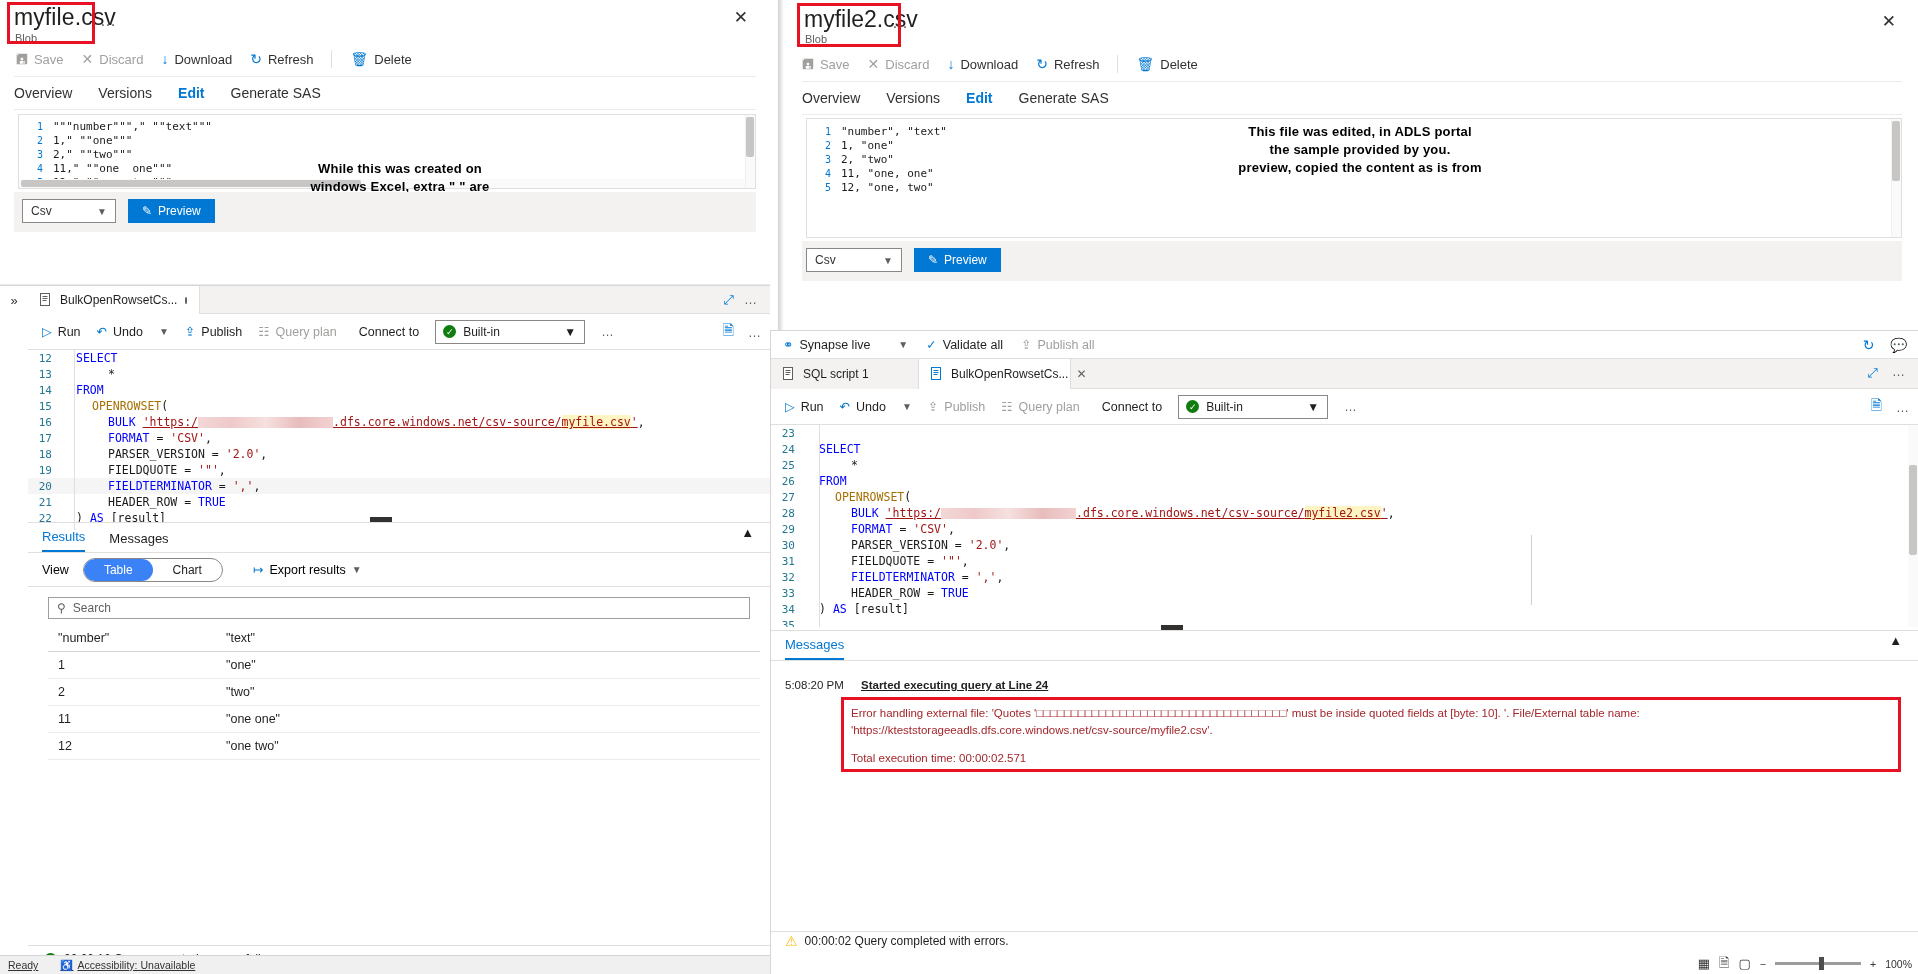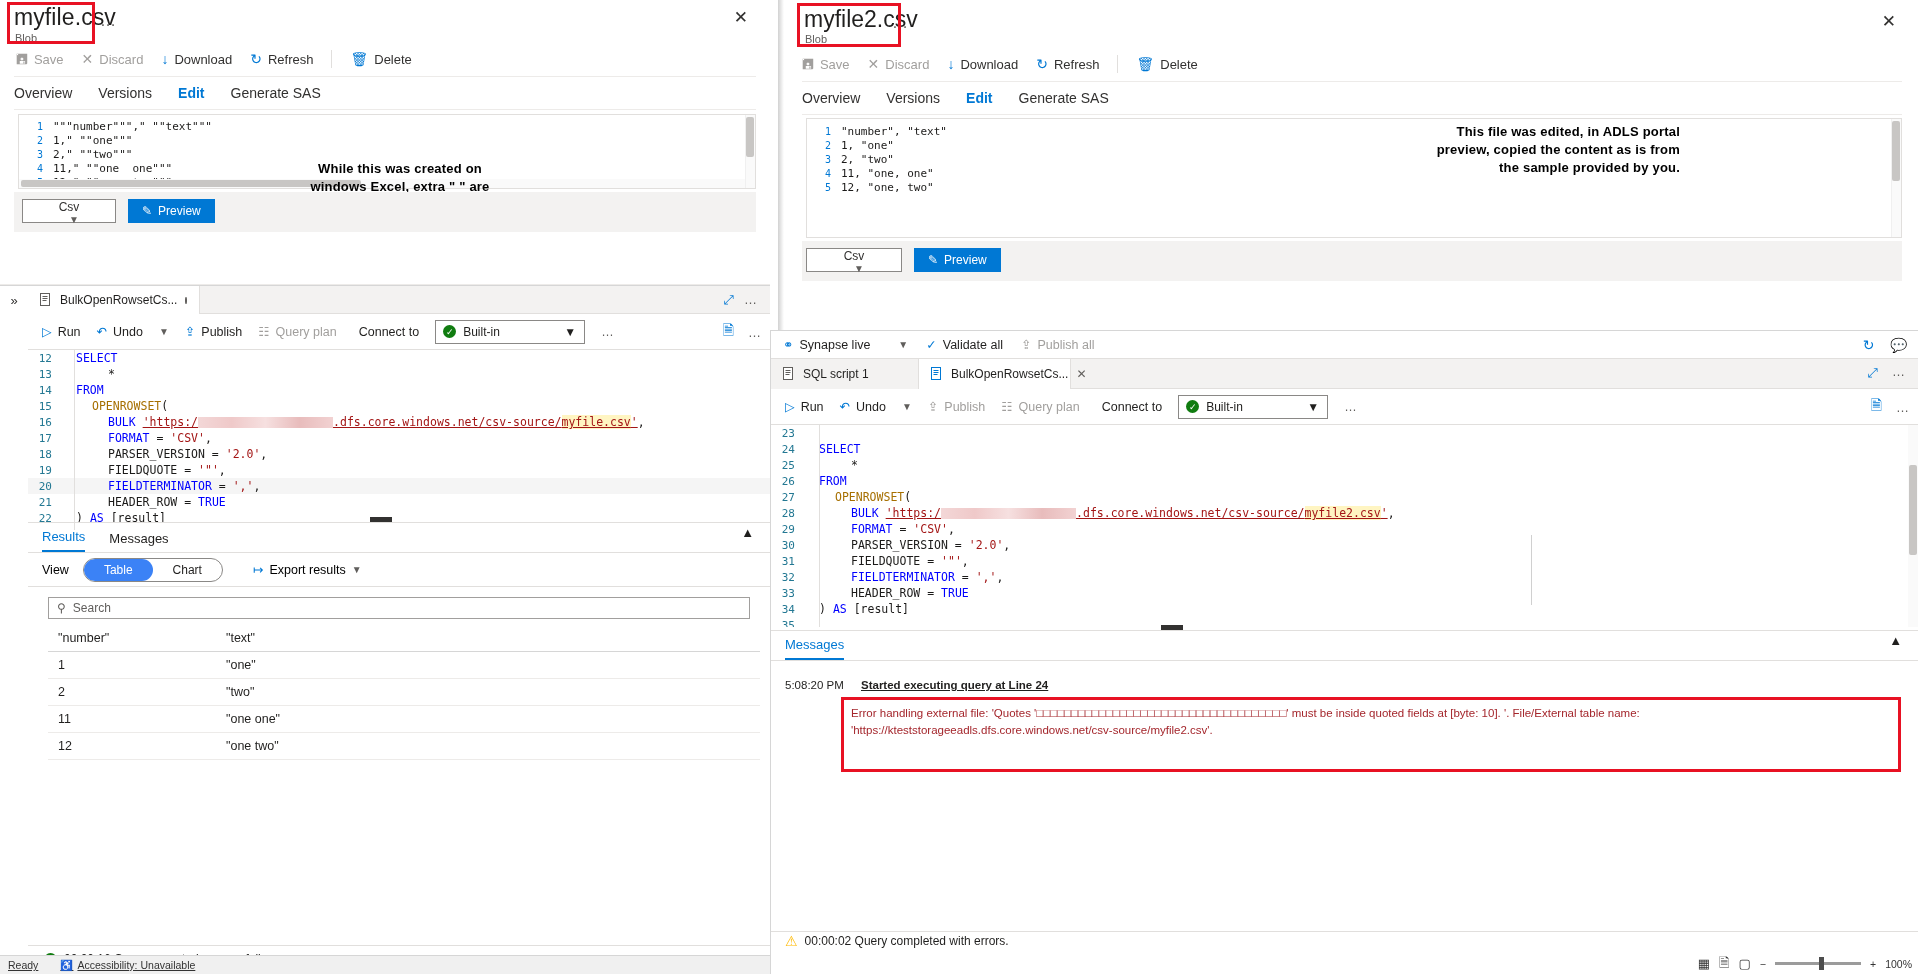--- a/index.html
+++ b/index.html
@@ -47,21 +47,21 @@
   .scrollThumbV { position:absolute; right:1px; width:8px; background:#c8c6c4; border-radius:2px; }
   .scrollTrackH { position:absolute; left:0; right:10px; bottom:0; height:9px; background:#fafafa; }
   .scrollThumbH { position:absolute; bottom:1px; height:7px; background:#c8c6c4; border-radius:2px; }
 
   .annot { position:absolute; font-weight:bold; color:#000; text-align:center;
            font-size:13px; line-height:18px; letter-spacing:.2px; }
 
   .footRow { position:absolute; display:flex; align-items:center; gap:12px; }
   .sel-ctl { display:flex; align-items:center; justify-content:space-between;
              border:1px solid #8a8886; background:#fff; font-size:12px; color:#323130;
-             padding:0 8px; height:24px; cursor:pointer;flex-direction:column; }
+             padding:0 8px; height:24px; cursor:pointer; }
   .sel-ctl .cv { font-size:10px; color:#605e5c; margin-left:10px; }
   .btn-primary { display:flex; align-items:center; gap:6px; background:#0078d4; color:#fff;
                  border:none; height:24px; padding:0 14px; font-size:12px; cursor:pointer;
                  font-family:"Liberation Sans", sans-serif; }
 
   
   #blade2 { position:absolute; left:778px; top:0; width:1140px; height:330px; background:#fff; }
   #blade2 .lsh { position:absolute; left:0; top:0; width:6px; height:330px;
                  background:linear-gradient(to right, rgba(0,0,0,.18), rgba(0,0,0,0)); }
   #blade2 .title { position:absolute; left:26px; top:6px; font-size:23px; color:#201f1e; }
@@ -331,24 +331,24 @@
           <div class="cl">
             <span class="ln">5</span>
             <span class="tx">12, "one, two"</span>
           </div>
         </div>
       <div class="scrollTrackV">
         <div class="scrollThumbV" style="top:2px; height:60px;"></div>
       </div>
     </div>
 
-    <div class="annot" style="left:262px; top:123px; width:640px;text-align:right;">
+    <div class="annot" style="left:262px; top:123px; width:640px;">
       <div>This file was edited, in ADLS portal</div>
+      <div>the sample provided by you.</div>
       <div>preview, copied the content as is from</div>
-      <div>the sample provided by you.</div>
     </div>
 
     <div style="position:absolute; left:24px; top:241px; width:1100px; height:40px; background:#f3f2f1;"></div>
     <div class="footRow" style="left:28px; top:248px;">
       <div class="sel-ctl" style="width:96px;">
         <span>Csv</span>
         <span class="cv">▼</span>
       </div>
       <button class="btn-primary">
         <span>✎</span>
@@ -674,20 +674,21 @@
       <div class="rt sel" style="color:#0078d4; border-bottom:2px solid #0078d4; padding-bottom:6px;">Messages</div>
       <span style="position:absolute; right:16px; top:2px; color:#201f1e; font-size:13px;">▲</span>
     </div>
 
     <div style="position:absolute; left:14px; top:348px; font-size:11.5px; color:#201f1e;">5:08:20 PM</div>
     <div style="position:absolute; left:90px; top:348px; font-size:11.5px; color:#201f1e; text-decoration:underline; cursor:pointer;font-weight:bold;">Started executing query at Line 24</div>
 
     <div class="errBoxOuter" style="left:70px; top:366px; width:1060px; height:75px;"></div>
     <div class="errText" style="position:absolute; left:80px; top:374px; width:1042px;">Error handling external file: 'Quotes '□□□□□□□□□□□□□□□□□□□□□□□□□□□□□□□□□□□□' must be inside quoted fields at [byte: 10]. '. File/External table name:</div>
     <div class="errText" style="position:absolute; left:80px; top:391px; width:1042px;">'https://kteststorageeadls.dfs.core.windows.net/csv-source/myfile2.csv'.</div>
+    <div class="errText" style="position:absolute; left:80px; top:419px; width:1042px;">Total execution time: 00:00:02.571</div>
 
     <div class="bottomStatus"></div>
     <div class="statusLine" style="left:14px; bottom:25px;">
       <span class="warnTri">⚠</span>
       <span>00:00:02 Query completed with errors.</span>
     </div>
 
     <div class="zoomCtl">
       <span class="viewIcon">▦</span>
       <span class="viewIcon">🗎</span>

